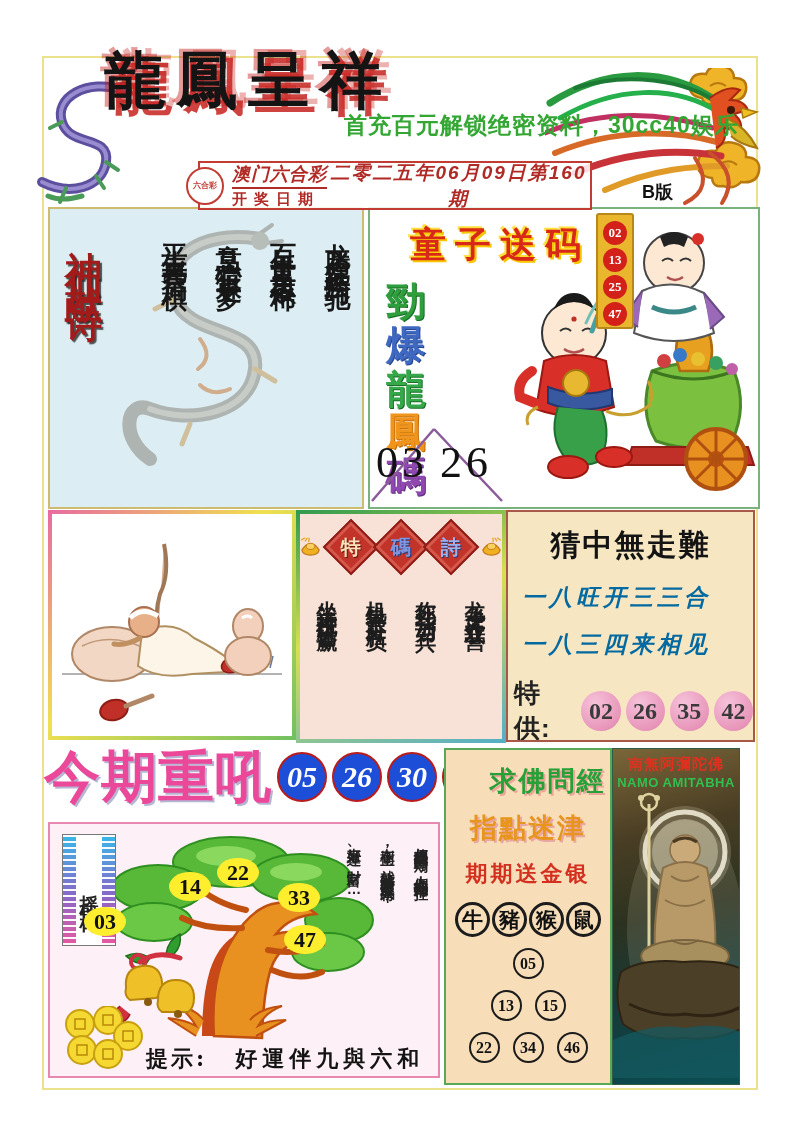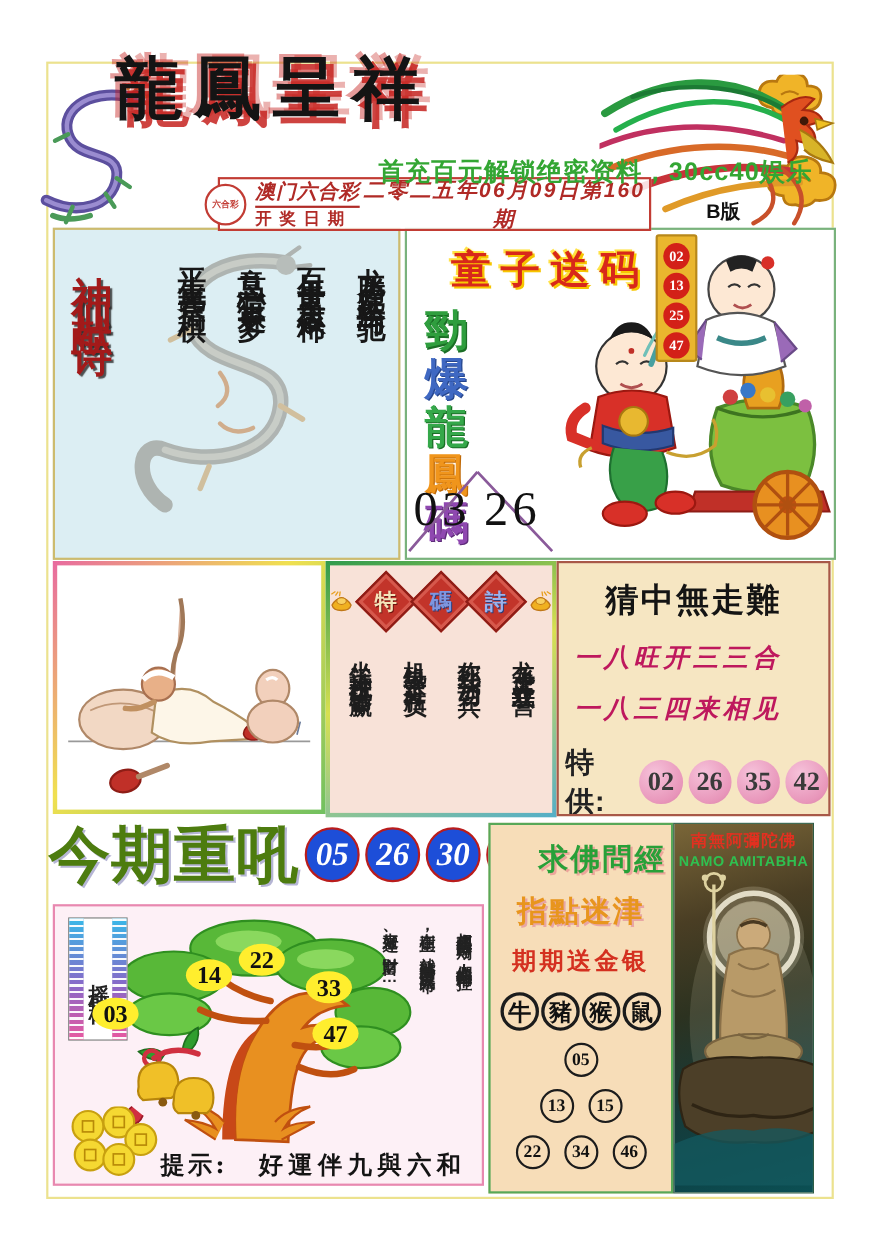--- a/index.html
+++ b/index.html
@@ -6,21 +6,21 @@
   #page{position:relative;width:800px;height:1126px;background:#fff;overflow:hidden;
         font-family:"Liberation Sans",sans-serif;}
   .abs{position:absolute;}
   .outer-frame{left:42px;top:56px;width:712px;height:1030px;border:2px solid #ece28e;}
 
   
   .main-title{left:104px;top:50px;font-size:62px;font-weight:700;color:#141414;
     letter-spacing:10px;line-height:1;font-family:"DejaVu Sans",sans-serif;
     text-shadow:7px 6px 0 rgba(198,34,30,.85),-4px -3px 0 rgba(198,34,30,.45),10px -2px 0 rgba(198,34,30,.35);
     z-index:5;}
-  .watermark{left:344px;top:110px;font-size:23px;font-weight:bold;color:#33a633;z-index:30;letter-spacing:1px;margin-top:31px;}
+  .watermark{left:344px;top:110px;font-size:23px;font-weight:bold;color:#33a633;z-index:30;letter-spacing:1px;}
   .edition{left:642px;top:180px;font-size:18px;font-weight:bold;color:#111;z-index:6;}
   .infobox{left:198px;top:161px;width:390px;height:45px;border:2px solid #c23c34;background:rgba(255,255,255,.85);
     display:flex;align-items:center;z-index:10;}
   .logo-circle{width:34px;height:34px;border-radius:50%;border:2px solid #c23c34;margin-left:-14px;
     background:#fff;display:flex;align-items:center;justify-content:center;
     font-size:8px;color:#c23c34;font-weight:bold;flex:0 0 auto;}
   .infocol{margin-left:8px;display:flex;flex-direction:column;align-items:flex-start;}
   .lot-name{color:#b02a26;font-weight:900;font-size:18px;font-style:italic;border-bottom:2px solid #b02a26;
     padding-bottom:1px;letter-spacing:1px;}
   .draw-label{color:#b02a26;font-weight:bold;font-size:15px;letter-spacing:7px;margin-top:1px;}
@@ -65,31 +65,31 @@
   .diamond span{transform:rotate(-45deg);font-size:20px;font-weight:900;}
   .dch-1{color:#f4e4ba;text-shadow:1px 1px 0 #6e1410;}
   .dch-2{color:#7e96e0;text-shadow:1px 1px 0 #2c3c78;}
   .dch-3{color:#9cb2ec;text-shadow:1px 1px 0 #2c3c78;}
   .sp-cols{margin:14px auto 0;width:176px;height:182px;display:flex;flex-direction:row-reverse;justify-content:space-between;}
   .sp-cols .vcol{font-size:21px;letter-spacing:5px;color:#1d1d1d;}
   .guess-panel{left:506px;top:510px;width:249px;height:232px;border:2px solid #a85848;background:#f6e6c2;
     box-sizing:border-box;overflow:hidden;}
   .guess-title{text-align:center;margin-top:13px;font-size:30px;font-weight:900;color:#141414;letter-spacing:2px;
     font-family:"DejaVu Serif",serif;}
-  .guess-hint{margin:16px 0 0 14px;font-size:23px;font-weight:900;color:#be185d;letter-spacing:4px;font-style:italic;}
+  .guess-hint{margin:16px 0 0 14px;font-size:23px;font-weight:900;color:#0369a1;letter-spacing:4px;font-style:italic;}
   .special-row{display:flex;align-items:center;margin:16px 0 0 6px;}
   .special-label{font-size:26px;font-weight:900;color:#222;letter-spacing:1px;}
   .pink-ball{width:40px;height:40px;border-radius:50%;margin-left:5px;
     background:radial-gradient(circle at 35% 30%,#f6c2da,#e896ba 70%,#d87ea6);
     display:flex;align-items:center;justify-content:center;
     font-family:"Liberation Serif",serif;font-size:24px;font-weight:bold;color:#3a3a3a;}
 
   
   .headline{left:44px;top:744px;display:flex;align-items:center;height:66px;}
-  .headline-label{font-size:56px;font-weight:900;color:#4d7c0f;letter-spacing:1px;line-height:1;
+  .headline-label{font-size:56px;font-weight:900;color:#ec4899;letter-spacing:1px;line-height:1;
     text-shadow:2px 2px 0 rgba(44,44,132,.35);}
   .blue-ball{width:46px;height:46px;border-radius:50%;margin-left:5px;background:#1d4ed8;
     border:2px solid #b91c1c;display:flex;align-items:center;justify-content:center;
     font-family:"Liberation Serif",serif;font-style:italic;font-size:30px;font-weight:bold;color:#fff;}
 
   
   .tree-panel{left:48px;top:822px;width:392px;height:256px;border:2px solid #e888b0;background:#fdf0f6;
     box-sizing:border-box;overflow:hidden;}
   .tree-label-box{left:12px;top:10px;width:52px;height:110px;border:1px solid #777;background:#fff;display:flex;}
   .stripe{width:13px;height:100%;

